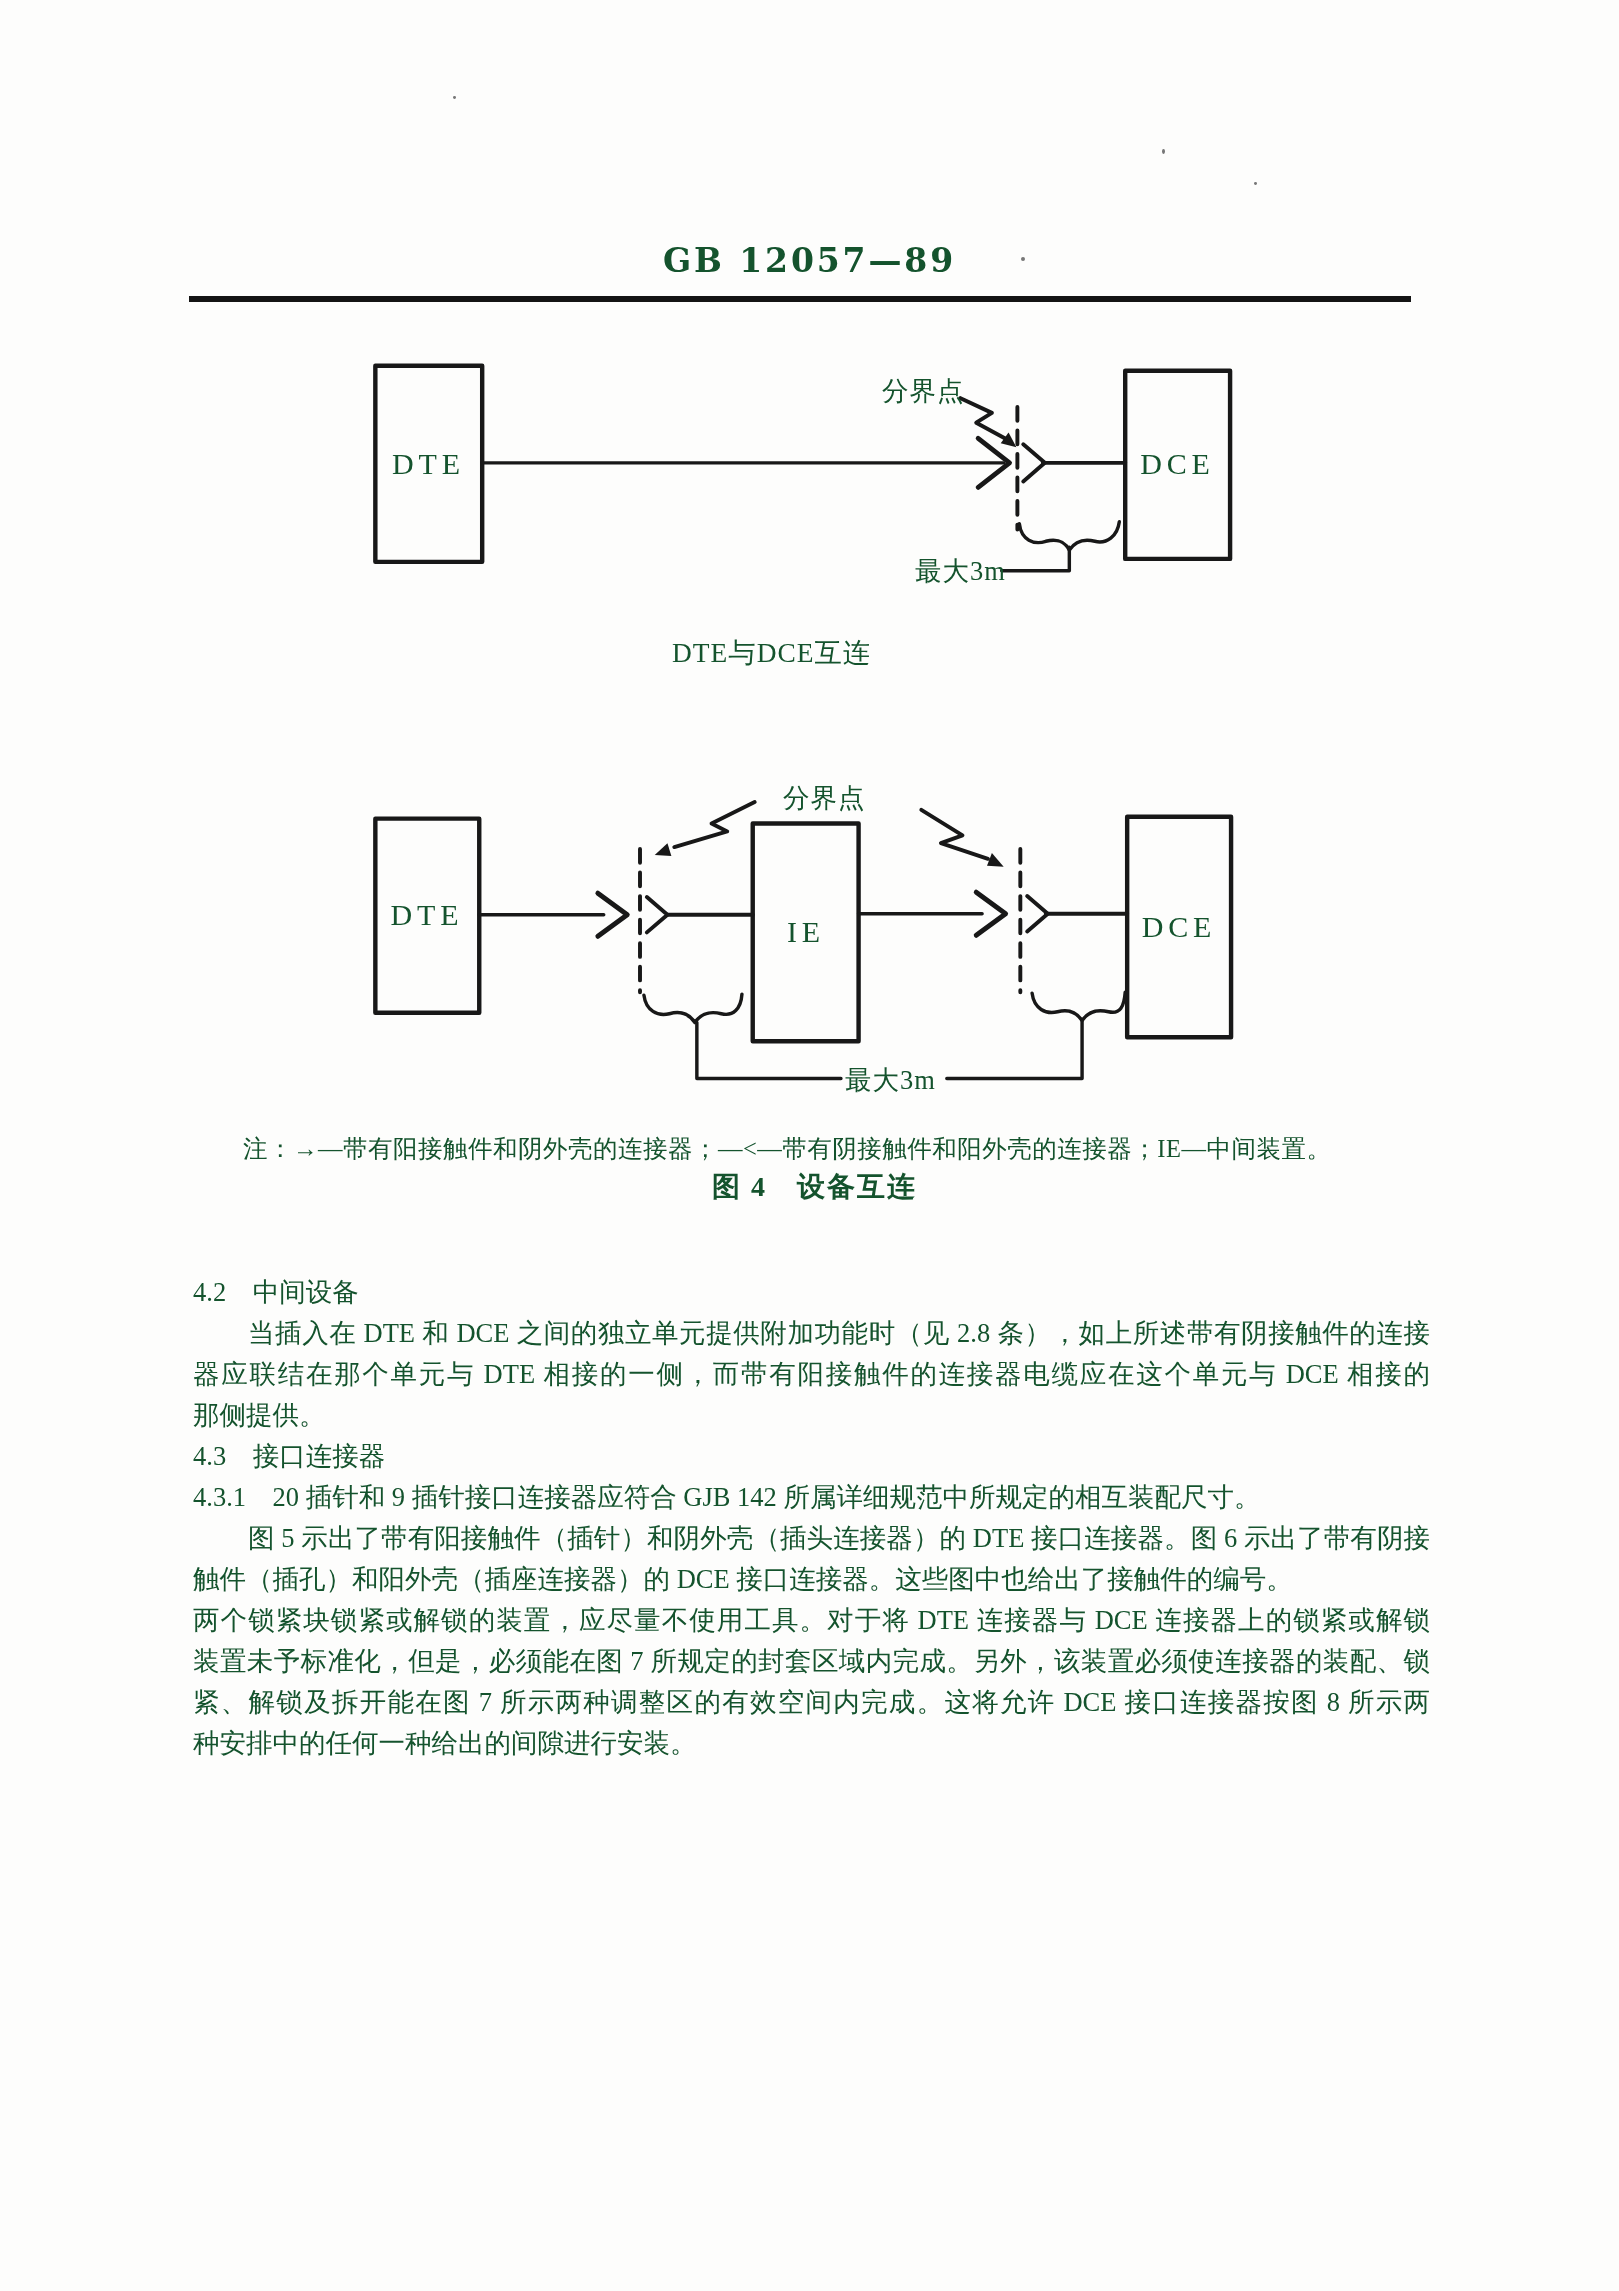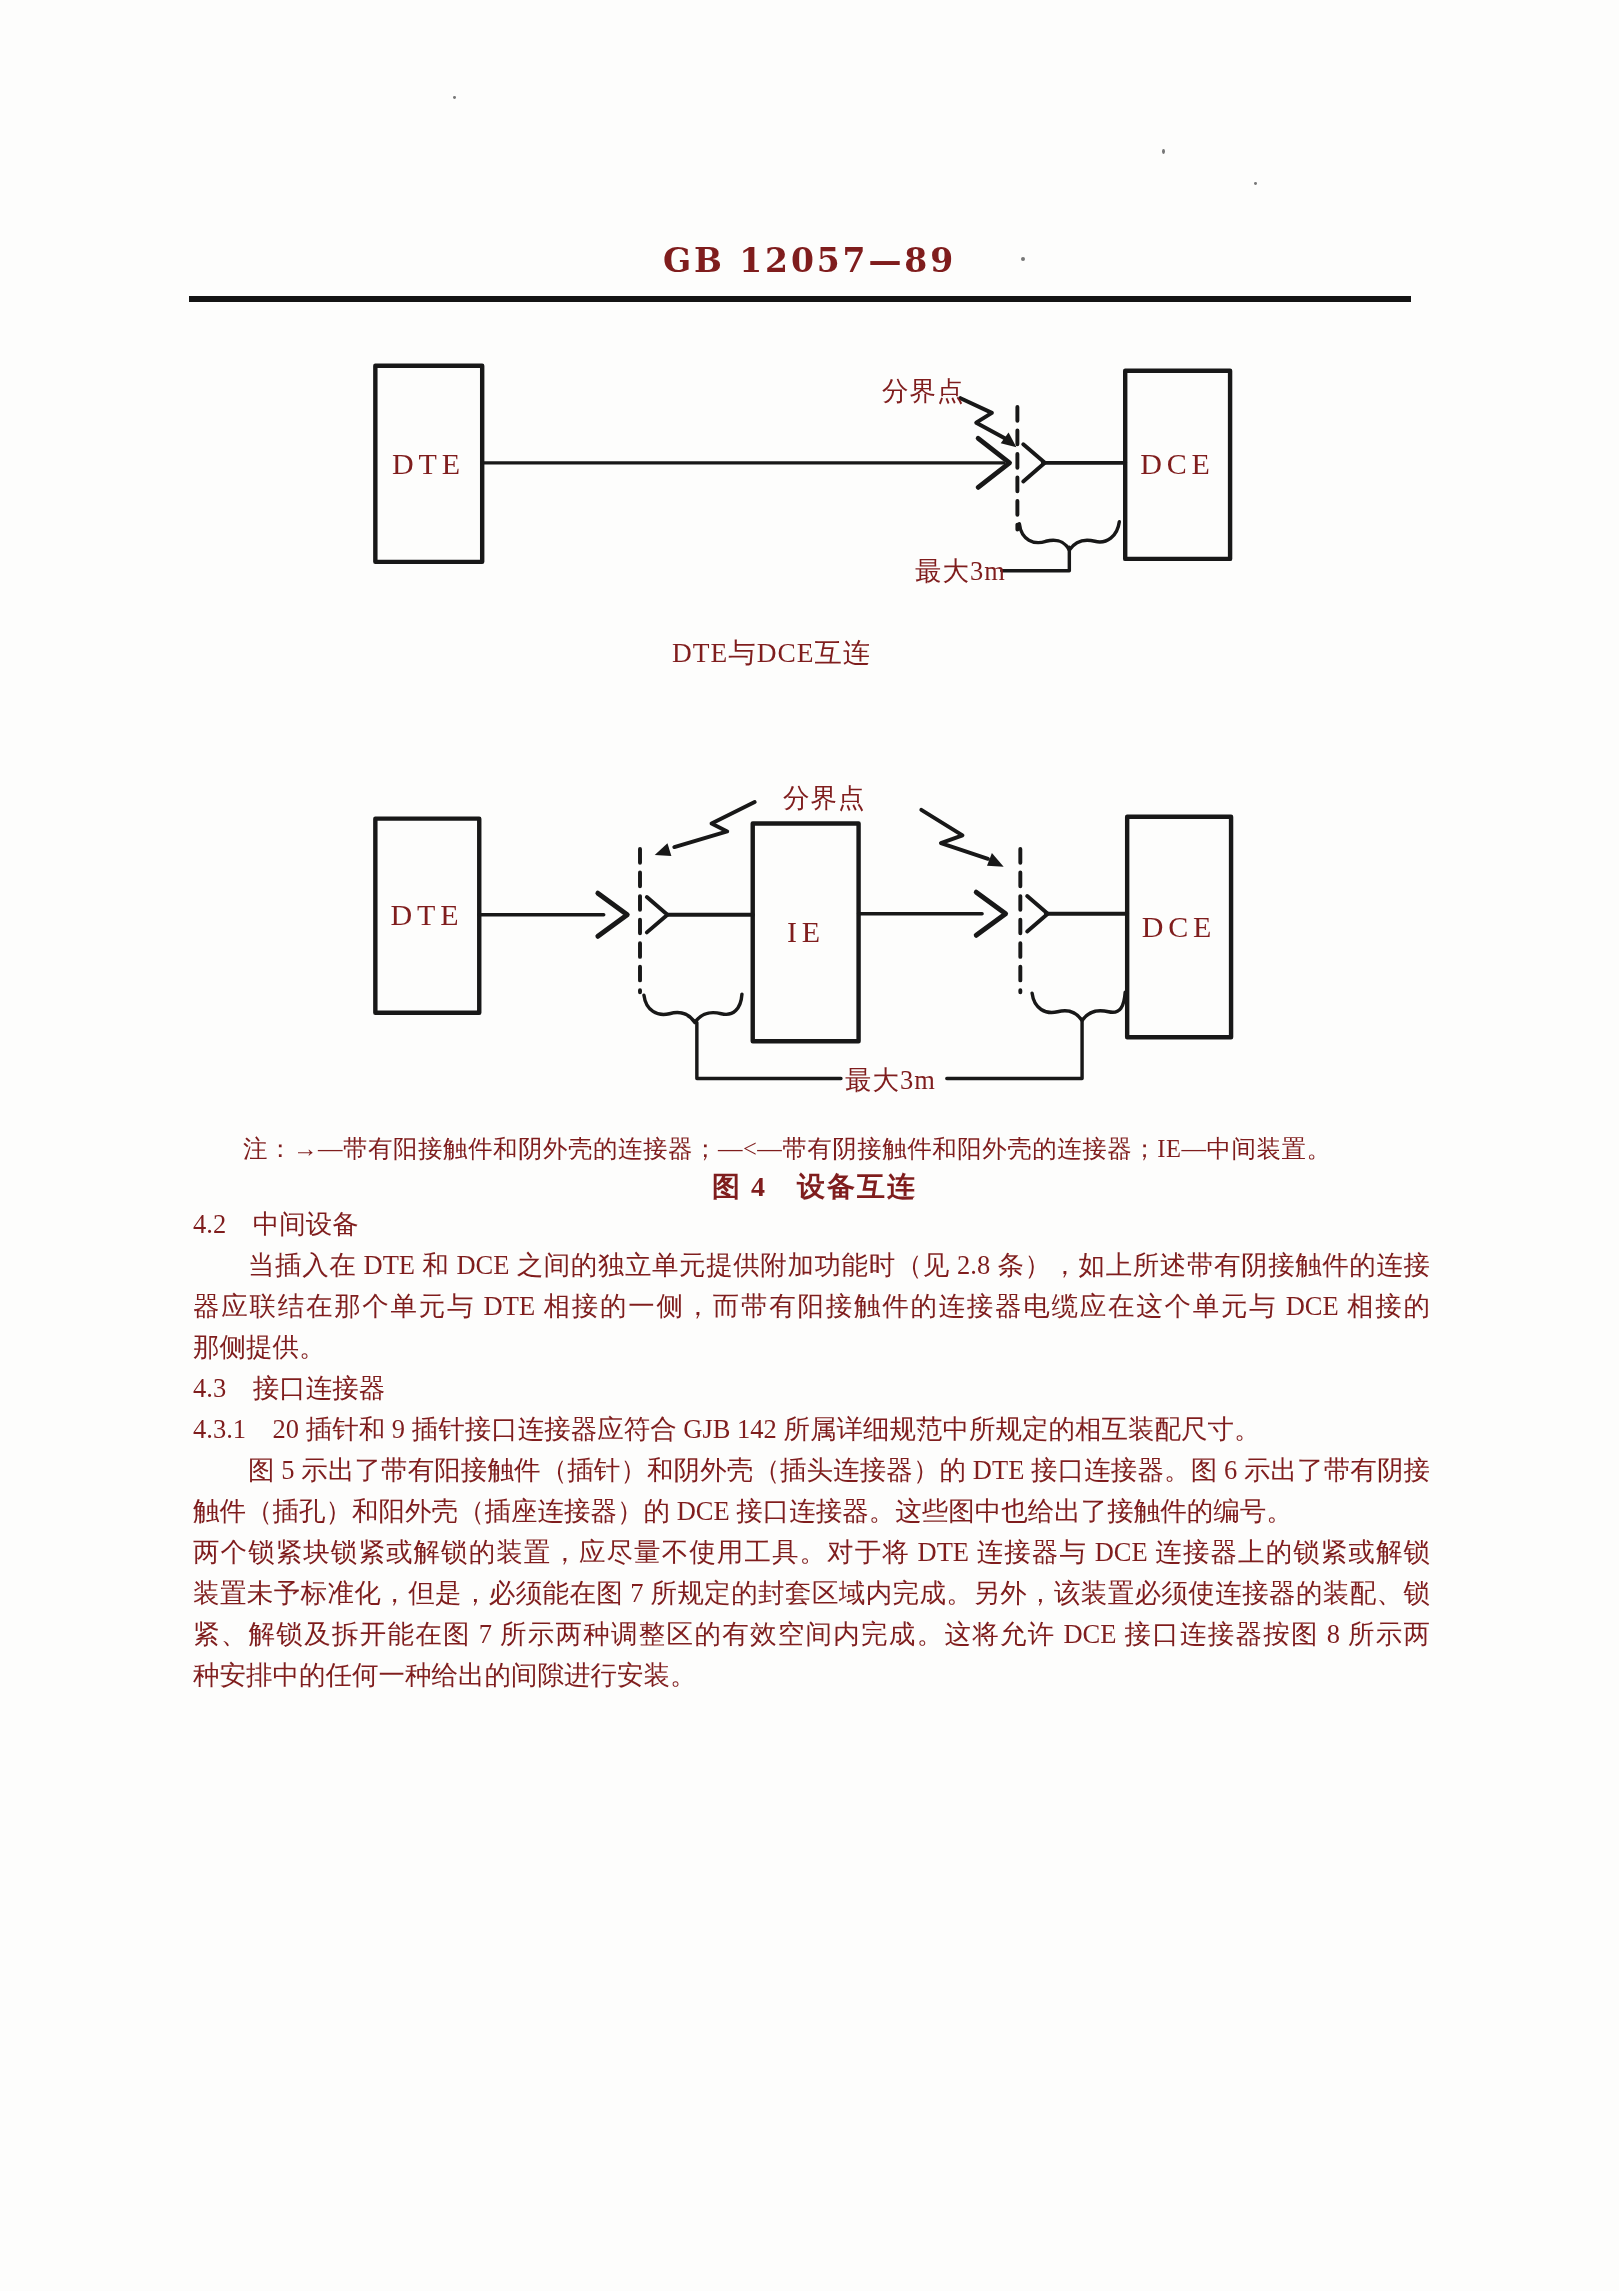--- a/index.html
+++ b/index.html
@@ -1,37 +1,37 @@
 <!DOCTYPE html>
 <html><head>
 <meta charset="utf-8">
 <style>
   html,body{margin:0;padding:0;background:#e8e8e8;}
   .page{
     position:relative;width:1619px;height:2292px;margin:0 auto;
     background:#fdfdfc;overflow:hidden;
     font-family:"Liberation Serif","DejaVu Serif",serif;
-    color:#7f1d1d;
+    color:#14532d;
   }
   .std-no{
     position:absolute;left:0;right:0;top:241px;text-align:center;
     font-size:33px;font-weight:bold;letter-spacing:2.9px;
     font-family:"DejaVu Serif","Liberation Serif",serif;
   }
   .header-rule{position:absolute;left:189px;top:296px;width:1222px;height:5.9px;background:#141414;}
   .fig-svg{position:absolute;left:343px;top:348px;}
   .box-label{
     position:absolute;display:flex;align-items:center;justify-content:center;
     font-size:30px;letter-spacing:4.9px;font-weight:500;white-space:nowrap;
   }
   .anno{position:absolute;white-space:nowrap;font-size:26.5px;letter-spacing:1px;}
   .caption-sub{position:absolute;white-space:nowrap;font-size:27.4px;letter-spacing:1px;}
   .fig-note{position:absolute;left:243px;top:1132px;font-size:24.5px;white-space:nowrap;letter-spacing:0.5px;}
   .fig-caption{position:absolute;left:712px;top:1168px;font-size:28px;font-weight:600;letter-spacing:2px;white-space:nowrap;}
-  .body-text{position:absolute;left:193px;top:1204px;width:1237px;font-size:26.5px;}
+  .body-text{position:absolute;left:193px;top:1272px;width:1237px;font-size:26.5px;}
   .line{height:41px;line-height:41px;overflow:visible;}
   .line.indent{text-indent:55px;}
   .line.stretch{text-align:justify;text-align-last:justify;}
   .speck{position:absolute;background:#777;border-radius:50%;}
 </style>
 </head>
 <body>
 
 <div class="page">
 

